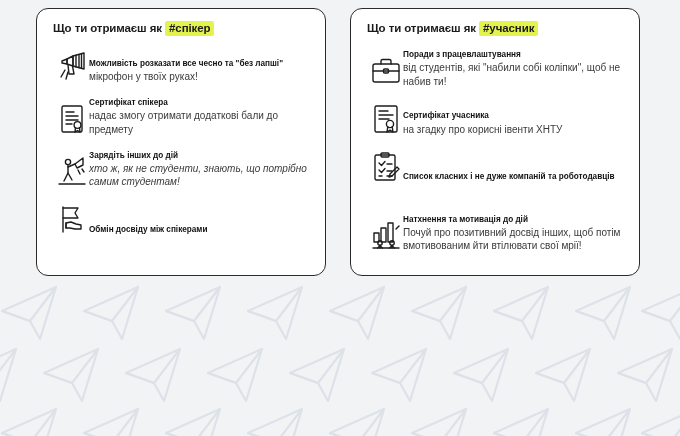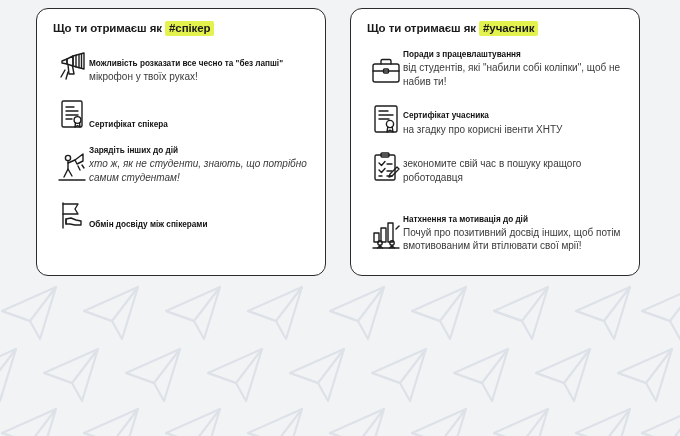--- a/index.html
+++ b/index.html
@@ -170,20 +170,21 @@
           <g fill="none" stroke="#1d1d1d" stroke-width="1.4" stroke-linejoin="round" stroke-linecap="round">
             <rect x="6" y="3" width="20" height="26" rx="1.5"></rect>
             <path d="M10 9 L18 9 M10 13 L22 13 M10 17 L22 17 M10 21 L16 21"></path>
             <circle cx="21.5" cy="22" r="3.4"></circle>
             <path d="M19.5 24.6 L19 29 L21.5 27.5 L24 29 L23.5 24.6"></path>
           </g>
         </svg>
       </span>
       <span class="item-text">
         <span class="item-head" style="display: block;">Сертифікат спікера</span>
+        <span class="item-body" style="display: block;">надає змогу отримати додаткові бали до предмету</span>
       </span>
     </div>
 
     <div class="item">
       <span class="item-icon">
         <svg viewBox="0 0 32 32" xmlns="http://www.w3.org/2000/svg">
           <g fill="none" stroke="#1d1d1d" stroke-width="1.4" stroke-linejoin="round" stroke-linecap="round">
             <circle cx="12" cy="7" r="2.6"></circle>
             <path d="M12 10 L12 18 L8 26"></path>
             <path d="M12 18 L16 25"></path>
@@ -266,21 +267,21 @@
             <path d="M9 12 L11.5 14.5 L15 10.5"></path>
             <path d="M17 13 L22 13"></path>
             <path d="M9 19 L11.5 21.5 L15 17.5"></path>
             <path d="M17 20 L22 20"></path>
             <path d="M9 25 L12 25 M17 25 L22 25"></path>
             <path d="M20 23 L27 16 L29 18 L22 25 L19 26 Z"></path>
           </g>
         </svg>
       </span>
       <span class="item-text">
-        <span class="item-body" style="display: block;">зекономите свій час в пошуку кращого роботодавця</span>
+        <span class="item-head" style="display: block;">Список класних і не дуже компаній та роботодавців</span>
       </span>
     </div>
 
     <div class="item">
       <span class="item-icon">
         <svg viewBox="0 0 32 32" xmlns="http://www.w3.org/2000/svg">
           <g fill="none" stroke="#1d1d1d" stroke-width="1.4" stroke-linejoin="round" stroke-linecap="round">
             <path d="M3 29 L29 29"></path>
             <rect x="4" y="14" width="5" height="9"></rect>
             <rect x="11" y="9" width="5" height="14"></rect>

